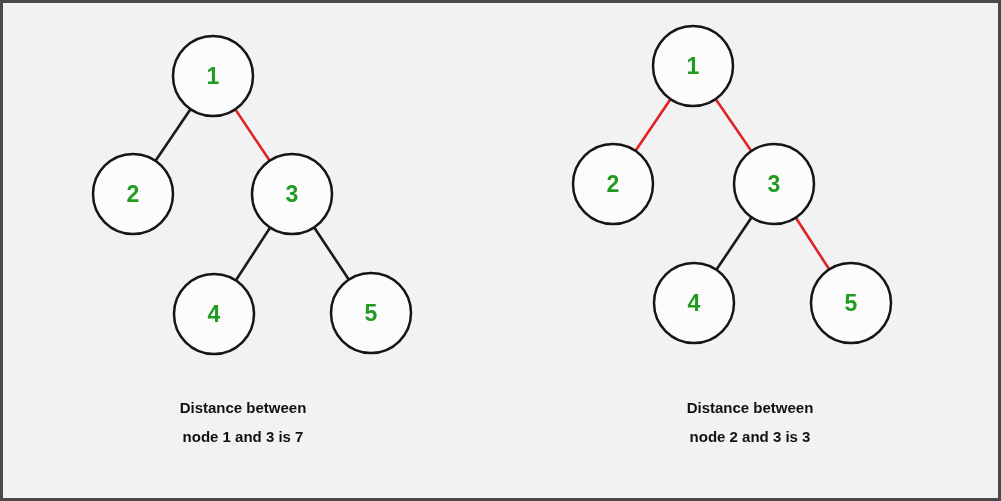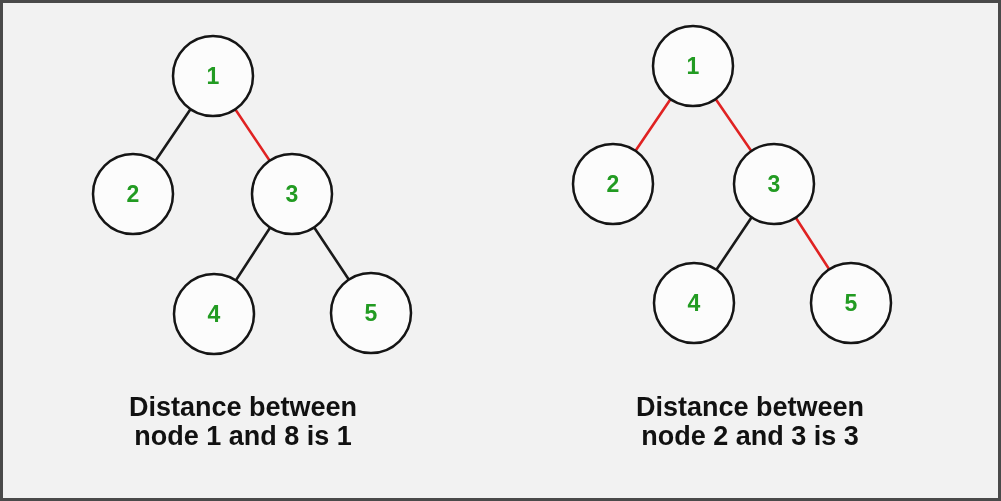--- a/index.html
+++ b/index.html
@@ -39,21 +39,21 @@
   }
   .edge {
     stroke-width: 2.6;
     stroke-linecap: round;
   }
   .caption {
     position: absolute;
     transform: translateX(-50%);
     text-align: center;
     font-weight: bold;
-    font-size: 27px;
+    font-size: 15px;
     line-height: 29px;
     color: #111111;
     white-space: nowrap;
   }
 </style>
 </head>
 <body>
 
 <div class="canvas">
   <svg class="tree-layer" id="tree-svg" viewBox="0 0 995 495" xmlns="http://www.w3.org/2000/svg">
@@ -102,20 +102,20 @@
         <text x="691" y="308" class="node-label">4</text>
       </g>
       <g>
         <circle cx="848" cy="300" r="40" class="node-circle"></circle>
         <text x="848" y="308" class="node-label">5</text>
       </g>
     </svg>
 
   <div class="caption" id="caption-0" style="left: 240px; top: 390px;">
     <div>Distance between</div>
-    <div>node 1 and 8 is 1</div>
+    <div>node 1 and 3 is 7</div>
   </div>
 
   <div class="caption" id="caption-1" style="left: 747px; top: 390px;">
     <div>Distance between</div>
     <div>node 2 and 3 is 3</div>
   </div>
 </div>
 
 </body></html>

